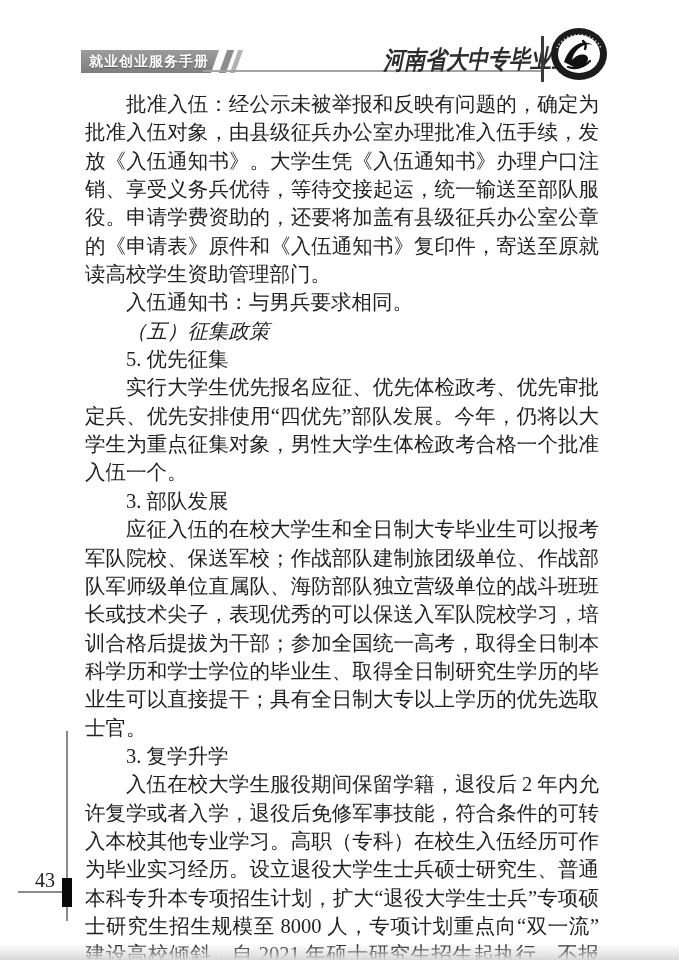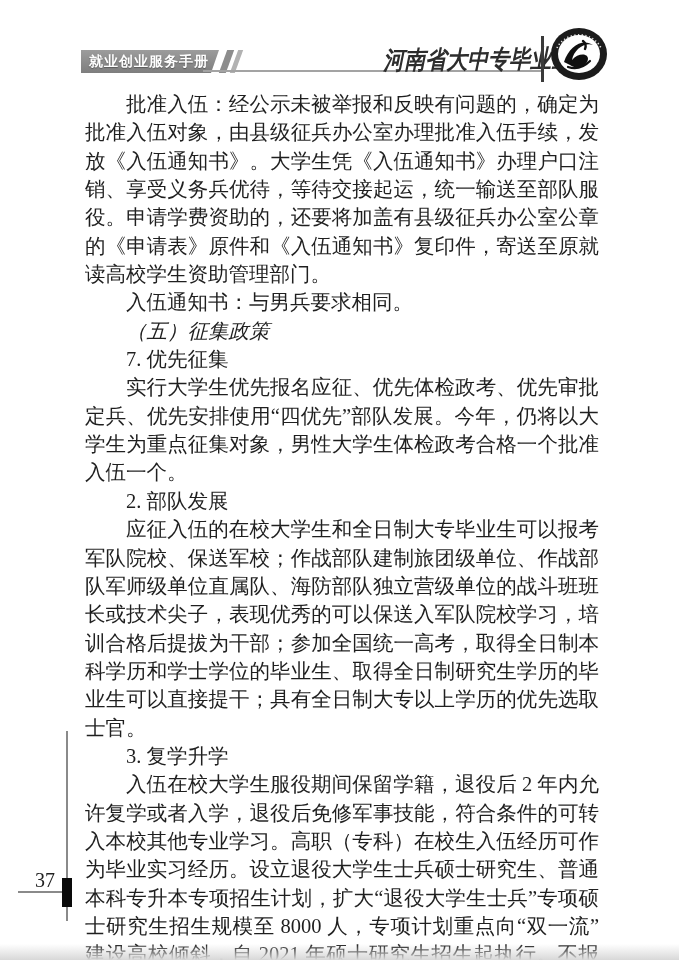--- a/index.html
+++ b/index.html
@@ -78,27 +78,27 @@
       <path d="M15 36 C 20 20, 34 12, 44 19 C 35 16, 25 24, 23 34 C 29 27, 39 27, 39 33 C 38 41, 27 44, 21 39" fill="#101010"></path>
       <path d="M34 15 q 4 3 2 8" fill="none" stroke="#101010" stroke-width="2.4" stroke-linecap="round"></path>
       <path d="M19 41 q 12 4 22 -6" fill="none" stroke="#101010" stroke-width="2.2" stroke-linecap="round"></path>
     </svg>
   </div>
 
   <div class="body-text">
       <p class="body">批准入伍：经公示未被举报和反映有问题的，确定为批准入伍对象，由县级征兵办公室办理批准入伍手续，发放《入伍通知书》。大学生凭《入伍通知书》办理户口注销、享受义务兵优待，等待交接起运，统一输送至部队服役。申请学费资助的，还要将加盖有县级征兵办公室公章的《申请表》原件和《入伍通知书》复印件，寄送至原就读高校学生资助管理部门。</p>
       <p class="body">入伍通知书：与男兵要求相同。</p>
       <p class="kaiti">（五）征集政策</p>
-      <p class="body">7. 优先征集</p>
+      <p class="body">5. 优先征集</p>
       <p class="body">实行大学生优先报名应征、优先体检政考、优先审批定兵、优先安排使用“四优先”部队发展。今年，仍将以大学生为重点征集对象，男性大学生体检政考合格一个批准入伍一个。</p>
-      <p class="body">2. 部队发展</p>
+      <p class="body">3. 部队发展</p>
       <p class="body">应征入伍的在校大学生和全日制大专毕业生可以报考军队院校、保送军校；作战部队建制旅团级单位、作战部队军师级单位直属队、海防部队独立营级单位的战斗班班长或技术尖子，表现优秀的可以保送入军队院校学习，培训合格后提拔为干部；参加全国统一高考，取得全日制本科学历和学士学位的毕业生、取得全日制研究生学历的毕业生可以直接提干；具有全日制大专以上学历的优先选取士官。</p>
       <p class="body">3. 复学升学</p>
       <p class="body">入伍在校大学生服役期间保留学籍，退役后 2 年内允许复学或者入学，退役后免修军事技能，符合条件的可转入本校其他专业学习。高职（专科）在校生入伍经历可作为毕业实习经历。设立退役大学生士兵硕士研究生、普通本科专升本专项招生计划，扩大“退役大学生士兵”专项硕士研究生招生规模至 8000 人，专项计划重点向“双一流”建设高校倾斜，自 2021 年硕士研究生招生起执行。不报考专项计划的本科生在完成学业后 3 年内还享受笔试</p>
     </div>
 
   <div class="margin-vline"></div>
   <div class="footer-hline"></div>
-  <div class="page-number">37</div>
+  <div class="page-number">43</div>
   <div class="footer-marker"></div>
   <div class="bottom-shade"></div>
 
 </div>
 
 </body></html>

